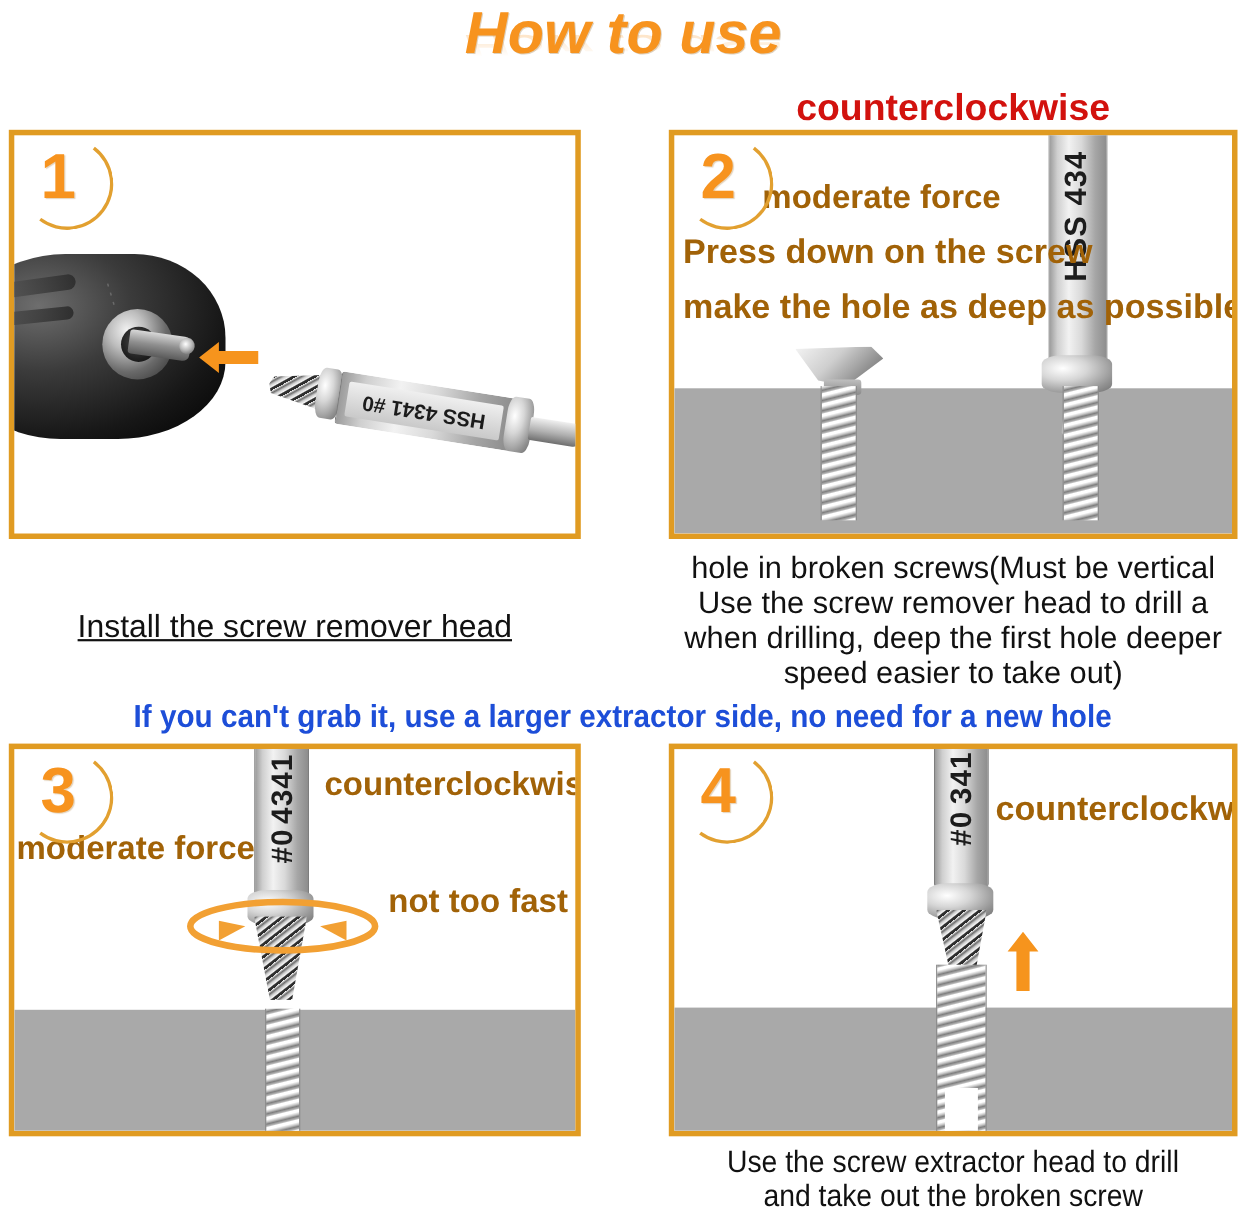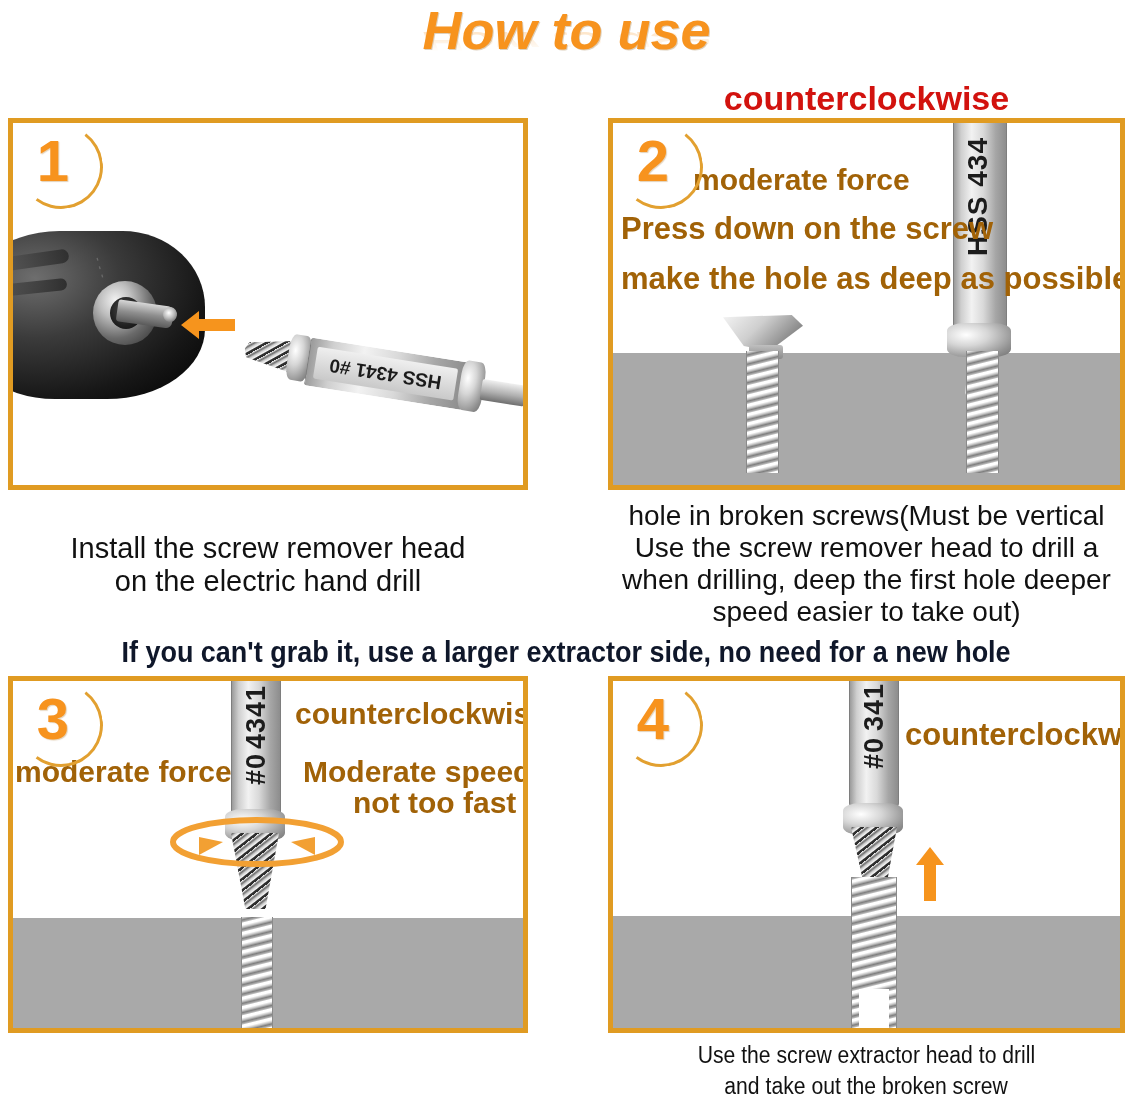--- a/index.html
+++ b/index.html
@@ -57,31 +57,31 @@
 
   
   .red{color:#a16207;font-weight:bold;position:absolute;white-space:nowrap;}
 
   .banner-cc{
     position:absolute;left:608px;top:80px;width:517px;text-align:center;
     color:#D2120E;font-weight:bold;font-size:34px;line-height:36px;
   }
   .banner-mid{
     position:absolute;left:0;top:636px;width:1133px;text-align:center;
-    color:#0f172a;font-weight:bold;font-size:29px;line-height:32px;
+    color:#1d4ed8;font-weight:bold;font-size:29px;line-height:32px;
   }
   .banner-mid span{display:inline-block;transform:scaleX(.93);}
 
   
   .cap{position:absolute;text-align:center;color:#111;font-size:29px;line-height:33px;}
-  #cap1{left:8px;top:532px;width:520px;}
+  #cap1{left:8px;top:554px;width:520px;text-decoration:underline;}
   #cap2{left:600px;top:500px;width:533px;font-size:28px;line-height:32px;}
   #cap3{left:8px;top:1040px;width:520px;font-size:28px;line-height:31px;}
   #cap3 span,#cap4 span{display:inline-block;transform:scaleX(.92);}
-  #cap4{left:600px;top:1040px;width:533px;font-size:23px;line-height:31px;text-decoration:underline;}
+  #cap4{left:600px;top:1040px;width:533px;font-size:28px;line-height:31px;text-decoration:underline;}
 
   
   .bit-shaft{position:absolute;background:
       linear-gradient(to right,#9b9b9b 0%,#cfcfcf 14%,#f2f2f2 34%,#d9d9d9 56%,#a6a6a6 80%,#8d8d8d 100%);
       border-left:1px solid #7e7e7e;border-right:1px solid #7e7e7e;}
   .bit-label-v{
     position:absolute;color:#1c1c1c;font-weight:bold;
     writing-mode:vertical-rl;transform:rotate(180deg);
     letter-spacing:1px;white-space:nowrap;
   }
@@ -226,22 +226,21 @@
     <svg class="rot-ring" style="left:152px;top:128px;" width="184" height="66" viewBox="0 0 184 66">
       <ellipse cx="92" cy="33" rx="84" ry="22" fill="none" stroke="#F2A033" stroke-width="6"></ellipse>
       <polygon points="34,28 58,33 34,46" fill="#F2A033"></polygon>
       <polygon points="150,28 126,33 150,46" fill="#F2A033"></polygon>
     </svg>
 
     <div class="thread" style="left:228px;top:236px;width:30px;height:112px;"></div>
 
     <div class="red" style="left:282px;top:16px;font-size:30px;">counterclockwise</div>
     <div class="red" style="left:2px;top:74px;font-size:30px;">moderate force</div>
-    <div class="red" style="left:290px;top:74px;font-size:30px;">Moderate speed</div>
-    <div class="red" style="left:340px;top:105px;font-size:30px;">not too fast</div>
+    <div class="red" style="left:340px;top:122px;font-size:30px;">not too fast</div>
 
     <div class="badge">
       <div class="arc"></div>
       <div class="num">3</div>
     </div>
   </div>
 
   <div class="panel" id="panel4">
     <div class="substrate" style="height:112px;"></div>
 
@@ -263,21 +262,20 @@
     <div class="red" style="left:292px;top:36px;font-size:31px;">counterclockwise</div>
 
     <div class="badge">
       <div class="arc"></div>
       <div class="num">4</div>
     </div>
   </div>
 
   <div class="cap" id="cap1">
     <div>Install the screw remover head</div>
-    <div>on the electric hand drill</div>
   </div>
 
   <div class="cap" id="cap2">
     <div>hole in broken screws(Must be vertical</div>
     <div>Use the screw remover head to drill a</div>
     <div>when drilling, deep the first hole deeper</div>
     <div>speed easier to take out)</div>
   </div>
 
 

